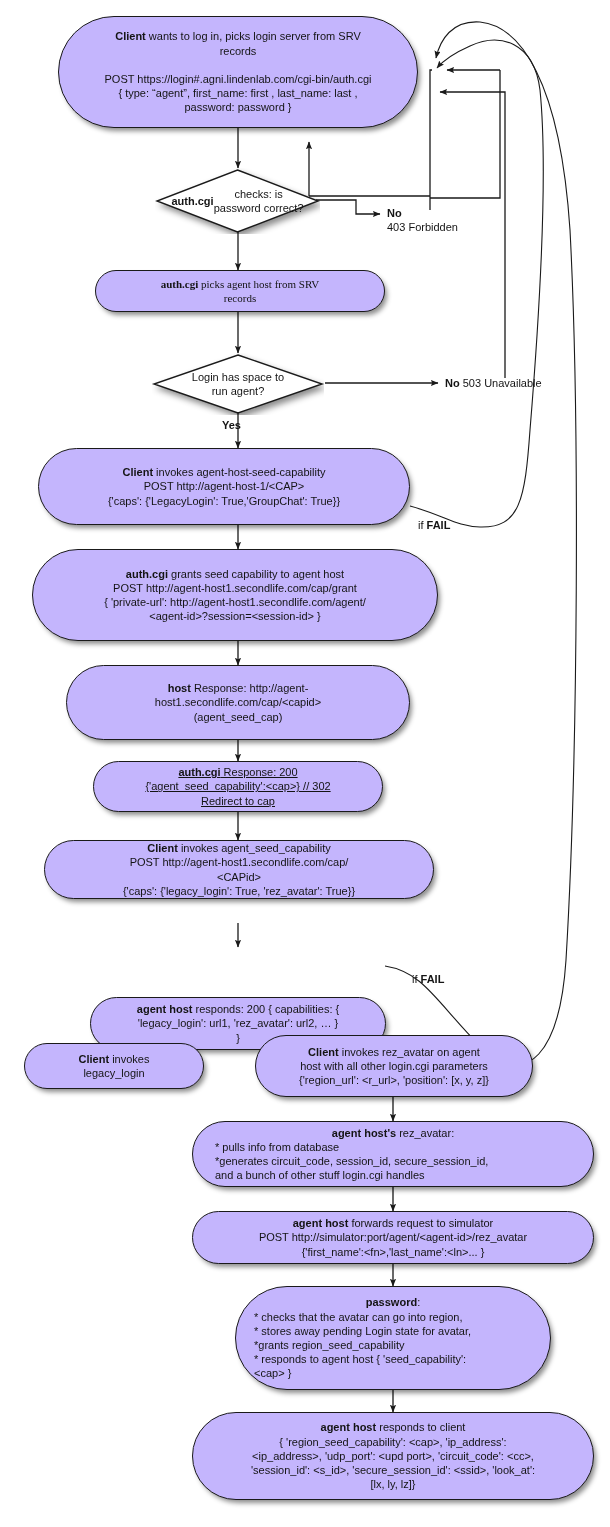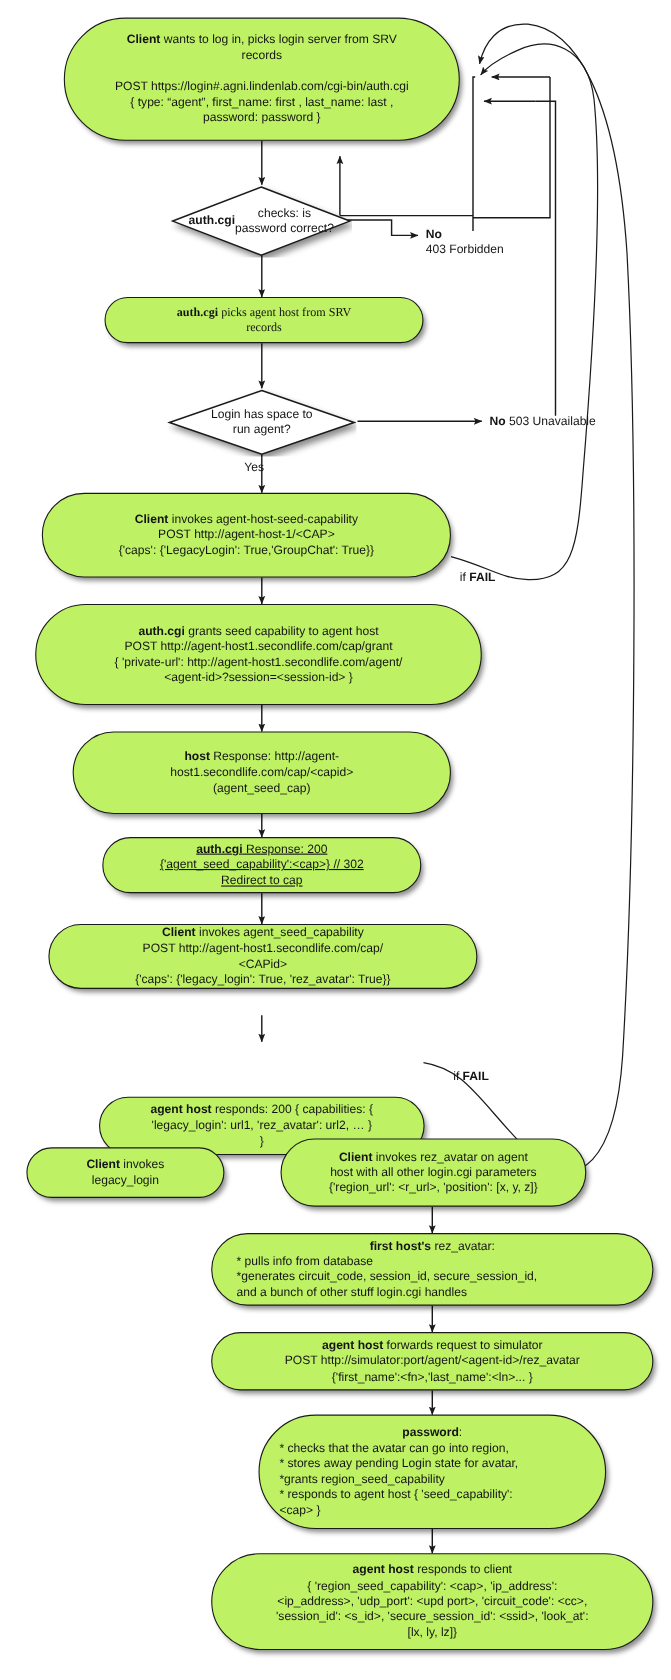--- a/index.html
+++ b/index.html
@@ -23,21 +23,21 @@
   svg.edges {
     position: absolute;
     top: 0; left: 0;
     width: 610px;
     height: 1527px;
     pointer-events: none;
   }
   .node {
     position: absolute;
     box-sizing: border-box;
-    background: #bef264;
+    background: #c4b5fd;
     border: 1.4px solid #1a1a1a;
     border-radius: 999px;
     display: flex;
     align-items: center;
     justify-content: center;
     text-align: center;
     color: #141414;
     font-size: 11px;
     line-height: 14.2px;
     box-shadow: 3px 4px 5px -1px rgba(0,0,0,0.45);
@@ -68,21 +68,21 @@
   }
 
   .elabel {
     position: absolute;
     font-size: 11px;
     line-height: 14.2px;
     color: #141414;
     white-space: pre-line;
     z-index: 4;
   }
-  .elabel.bold { font-weight: normal; }
+  .elabel.bold { font-weight: bold; }
 </style>
 </head>
 <body>
 
 <div id="canvas">
 
   <svg class="edges" viewBox="0 0 610 1527">
     <defs>
       <marker id="arrow" markerWidth="9" markerHeight="9" refX="7.2" refY="3.1" orient="auto" markerUnits="userSpaceOnUse">
         <path d="M0,0 L7.6,3.1 L0,6.2 L1.4,3.1 z" fill="#1a1a1a"></path>
@@ -207,21 +207,21 @@
 legacy_login</div>
   </div>
 
   <div class="node" style="left:255px; top:1035px; width:278px; height:62px;">
     <div class="txt"><b>Client</b> invokes rez_avatar on agent
 host with all other login.cgi parameters
 {'region_url': &lt;r_url&gt;, 'position':  [x, y, z]}</div>
   </div>
 
   <div class="node" style="left:192px; top:1121px; width:402px; height:66px;">
-    <div class="txt" style="text-align:left; width:100%; padding:0 22px;"><span style="display:block;text-align:center;"><b>first host's</b> rez_avatar:</span>* pulls info from database
+    <div class="txt" style="text-align:left; width:100%; padding:0 22px;"><span style="display:block;text-align:center;"><b>agent host's</b> rez_avatar:</span>* pulls info from database
 *generates circuit_code, session_id, secure_session_id,
 and a bunch of other stuff login.cgi handles</div>
   </div>
 
   <div class="node" style="left:192px; top:1211px; width:402px; height:53px;">
     <div class="txt"><b>agent host</b> forwards request to simulator
 POST http://simulator:port/agent/&lt;agent-id&gt;/rez_avatar
 {'first_name':&lt;fn&gt;,'last_name':&lt;ln&gt;... }</div>
   </div>
 

